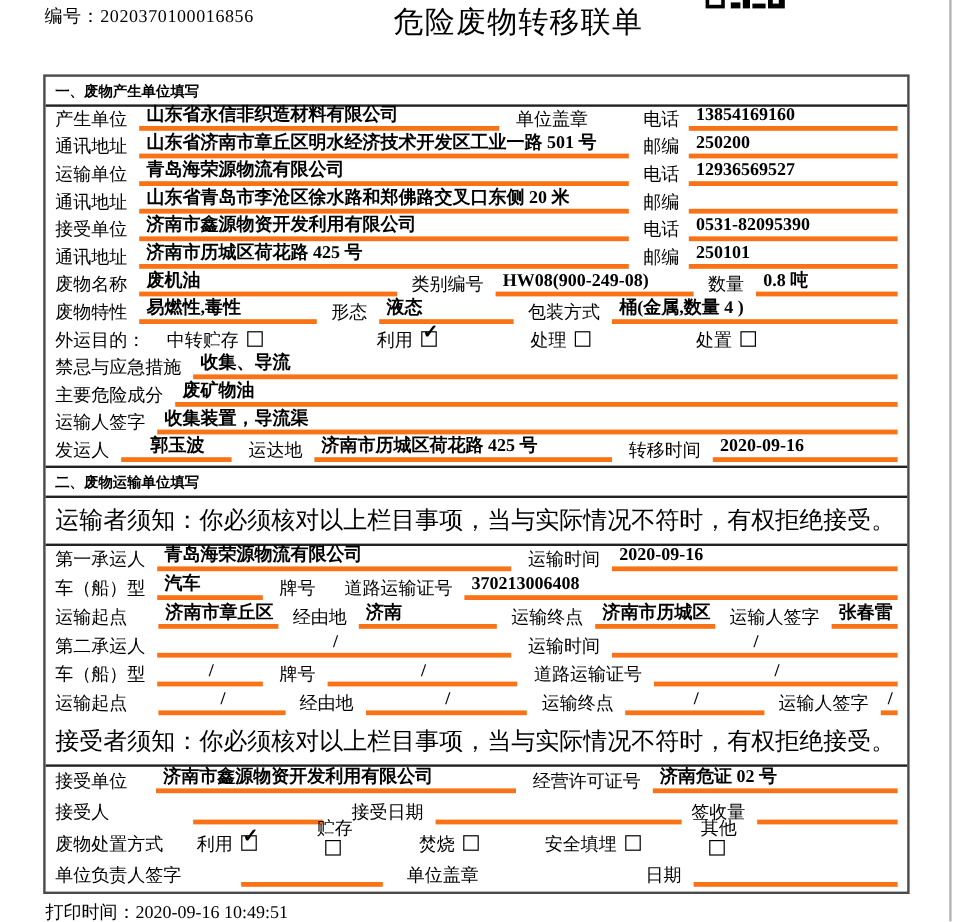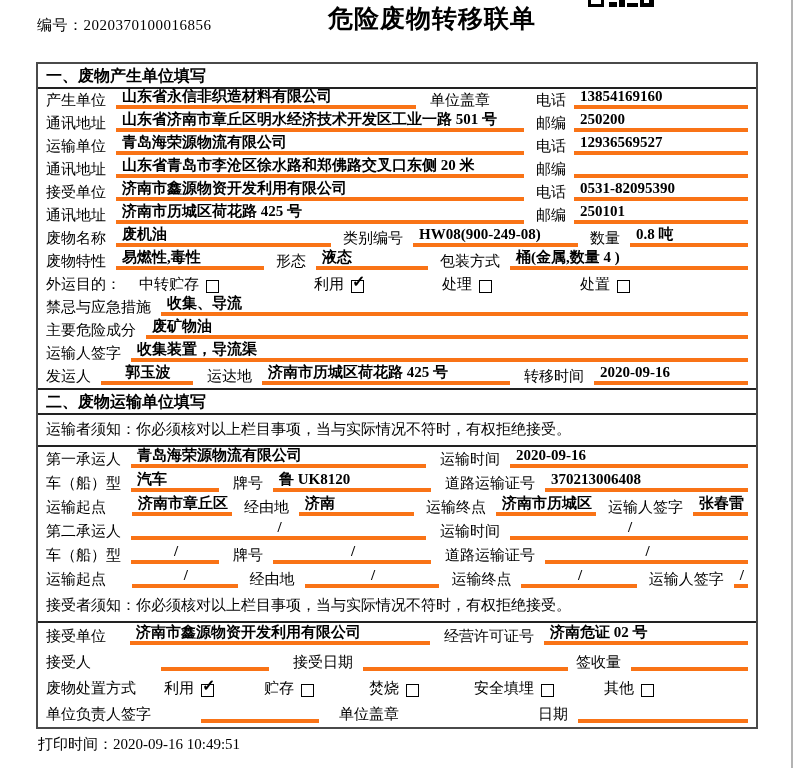--- a/index.html
+++ b/index.html
@@ -1,70 +1,70 @@
 <!DOCTYPE html>
 <html><head>
 <meta charset="utf-8">
 <style>
   * { margin:0; padding:0; box-sizing:border-box; }
   html,body { width:796px; height:768px; background:#ffffff; overflow:hidden; }
   body { font-family:"Liberation Serif","DejaVu Serif",serif; color:#000; font-size:15px; position:relative; }
 
   
   .top { position:relative; height:62px; }
-  .serial { position:absolute; left:37px; top:16px; font-size:15px; letter-spacing:0.5px; }
-  .doc-title { position:absolute; left:328px; top:2px; font-size:25px; font-weight:bold;
+  .serial { position:absolute; left:37px; top:4px; font-size:15px; letter-spacing:0.5px; }
+  .doc-title { position:absolute; left:328px; top:2px; font-size:25px; font-weight:normal;
                font-family:"Liberation Sans","DejaVu Sans",sans-serif; letter-spacing:1px; }
   
   .qr { position:absolute; left:588px; top:0; width:66px; height:9px; }
   .qr div { position:absolute; background:#000; }
   .qr .b1 { left:0;  top:0; width:16px; height:7px; }
   .qr .b1w{ left:3px; top:0; width:10px; height:4px; background:#fff; }
   .qr .b2 { left:21px; top:2px; width:8px;  height:5px; }
   .qr .b3 { left:31px; top:0;   width:6px;  height:7px; }
   .qr .b4 { left:39px; top:3px; width:11px; height:4px; }
   .qr .b5 { left:52px; top:0;   width:14px; height:7px; }
   .qr .b5w{ left:56px; top:0;   width:5px;  height:3px; background:#fff; }
 
   
   .edge-line { position:absolute; left:791px; top:0; width:2px; height:768px; background:#b3b3b3; }
 
   
   .form-box { margin-left:36px; width:722px; border:2px solid #4a4a4a; background:#fff; }
-  .sec-title { font-weight:bold; font-size:16px; padding:3px 8px 2px;
+  .sec-title { font-weight:bold; font-size:12px; padding:3px 8px 2px;
                border-bottom:2px solid #222; line-height:18px;
                font-family:"Liberation Sans","DejaVu Sans",sans-serif; }
   .sec-title.bt { border-top:2px solid #222; }
-  .notice-row { padding:5px 8px 6px; border-bottom:2px solid #222; font-size:15px; }
+  .notice-row { padding:5px 8px 6px; border-bottom:2px solid #222; font-size:20px; }
 
   .row { display:flex; align-items:flex-end; padding:0 8px 3px; height:23px; font-size:15px; line-height:17px; }
   .s2 .row { height:24px; }
   .s3 .row { height:26px; padding-bottom:4px; }
 
   .lb { white-space:nowrap; margin-right:10px; }
   .v  { border-bottom:4px solid #f97316; padding:0 4px 0 6px; white-space:nowrap; min-height:17px;font-weight:bold; }
   .fill { flex:1 1 auto; }
   .ctr  { text-align:center; }
   .sp   { flex:1 1 auto; }            
   .rcol { width:212px; display:flex; align-items:flex-end; margin-left:12px; flex:0 0 auto; }
   .rcol .lb { margin-right:8px; }
 
   .w300{width:300px;} .w215{width:215px;} .w165{width:165px;} .w148{width:148px;}
   .w112{width:112px;} .w92{width:92px;} .w248{width:248px;} .w238{width:238px;}
   .w88{width:88px;} .w158{width:158px;} .w108{width:108px;margin-left:16px;} .w138{width:138px;}
   .w118{width:118px;} .w205{width:205px;} .w170{width:170px;}
 
   
-  .opt { display:inline-flex; align-items:flex-end; white-space:nowrap; }
+  .opt { display:inline-flex; white-space:nowrap; }
   .cb { display:inline-block; width:13px; height:13px; border:1.5px solid #000;
         margin-left:7px; position:relative; flex:0 0 auto; }
   .cb .tick { position:absolute; left:0px; top:-7px; font-style:normal; font-size:16px;
               font-weight:bold; line-height:16px; }
   .ml8{margin-left:8px;} .ml95{margin-left:95px;} .ml78{margin-left:78px;} .ml88{margin-left:88px;}
-  .ml18{margin-left:18px;} .ml50{margin-left:50px;} .ml55{margin-left:55px;}
+  .ml18{margin-left:18px;} .ml50{margin-left:50px;flex-direction:column;} .ml55{margin-left:55px;}
 
   .print-line { margin:6px 0 0 38px; font-size:15px; }
 </style>
 </head>
 <body>
 
 <div class="edge-line"></div>
 
 <div class="top">
   <div class="serial"><span>编号：</span><span>2020370100016856</span></div>
@@ -220,21 +220,20 @@
       <span class="lb">第一承运人</span>
       <span class="v fill">青岛海荣源物流有限公司</span>
       <span class="lb" style="margin-left:14px">运输时间</span>
       <span class="v w238">2020-09-16</span>
     </div>
 
     <div class="row">
       <span class="lb">车（船）型</span>
       <span class="v w88">汽车</span>
       <span class="lb" style="margin-left:14px">牌号</span>
-      <span class="v w158">鲁 UK8120</span>
       <span class="lb" style="margin-left:14px">道路运输证号</span>
       <span class="v fill">370213006408</span>
     </div>
 
     <div class="row">
       <span class="lb">运输起点</span>
       <span class="v w108">济南市章丘区</span>
       <span class="lb" style="margin-left:12px">经由地</span>
       <span class="v w138">济南</span>
       <span class="lb" style="margin-left:12px">运输终点</span>

